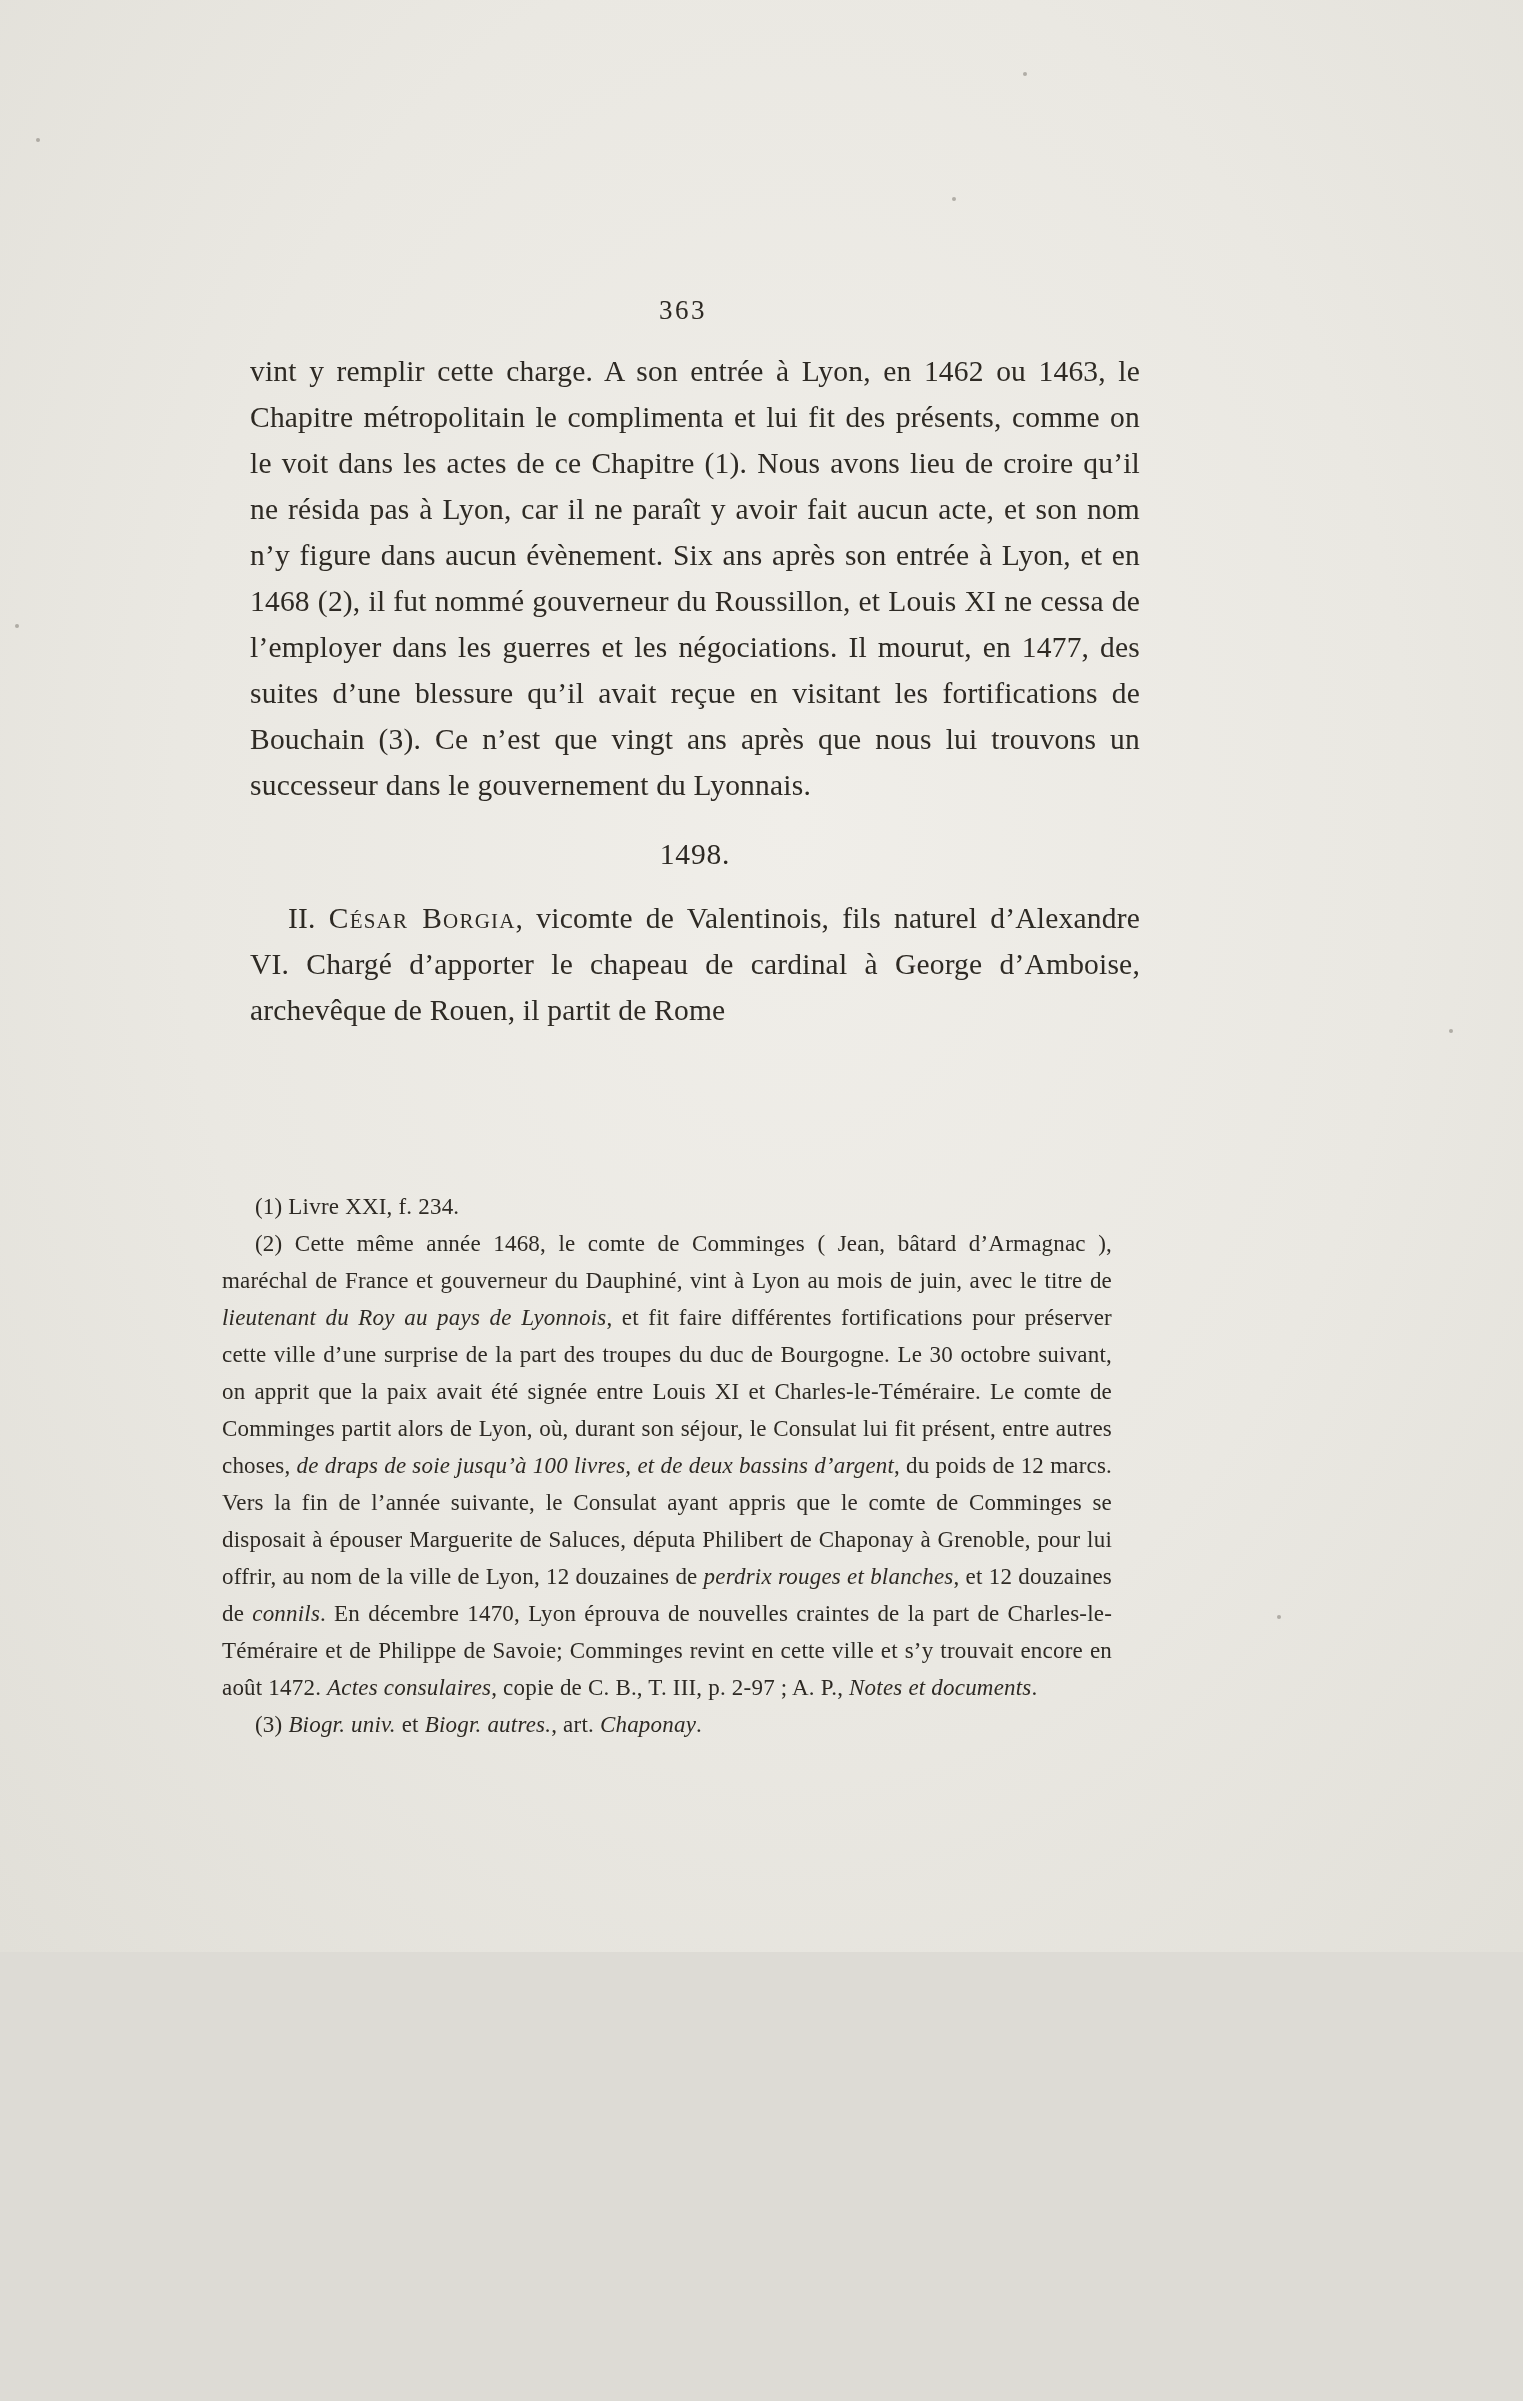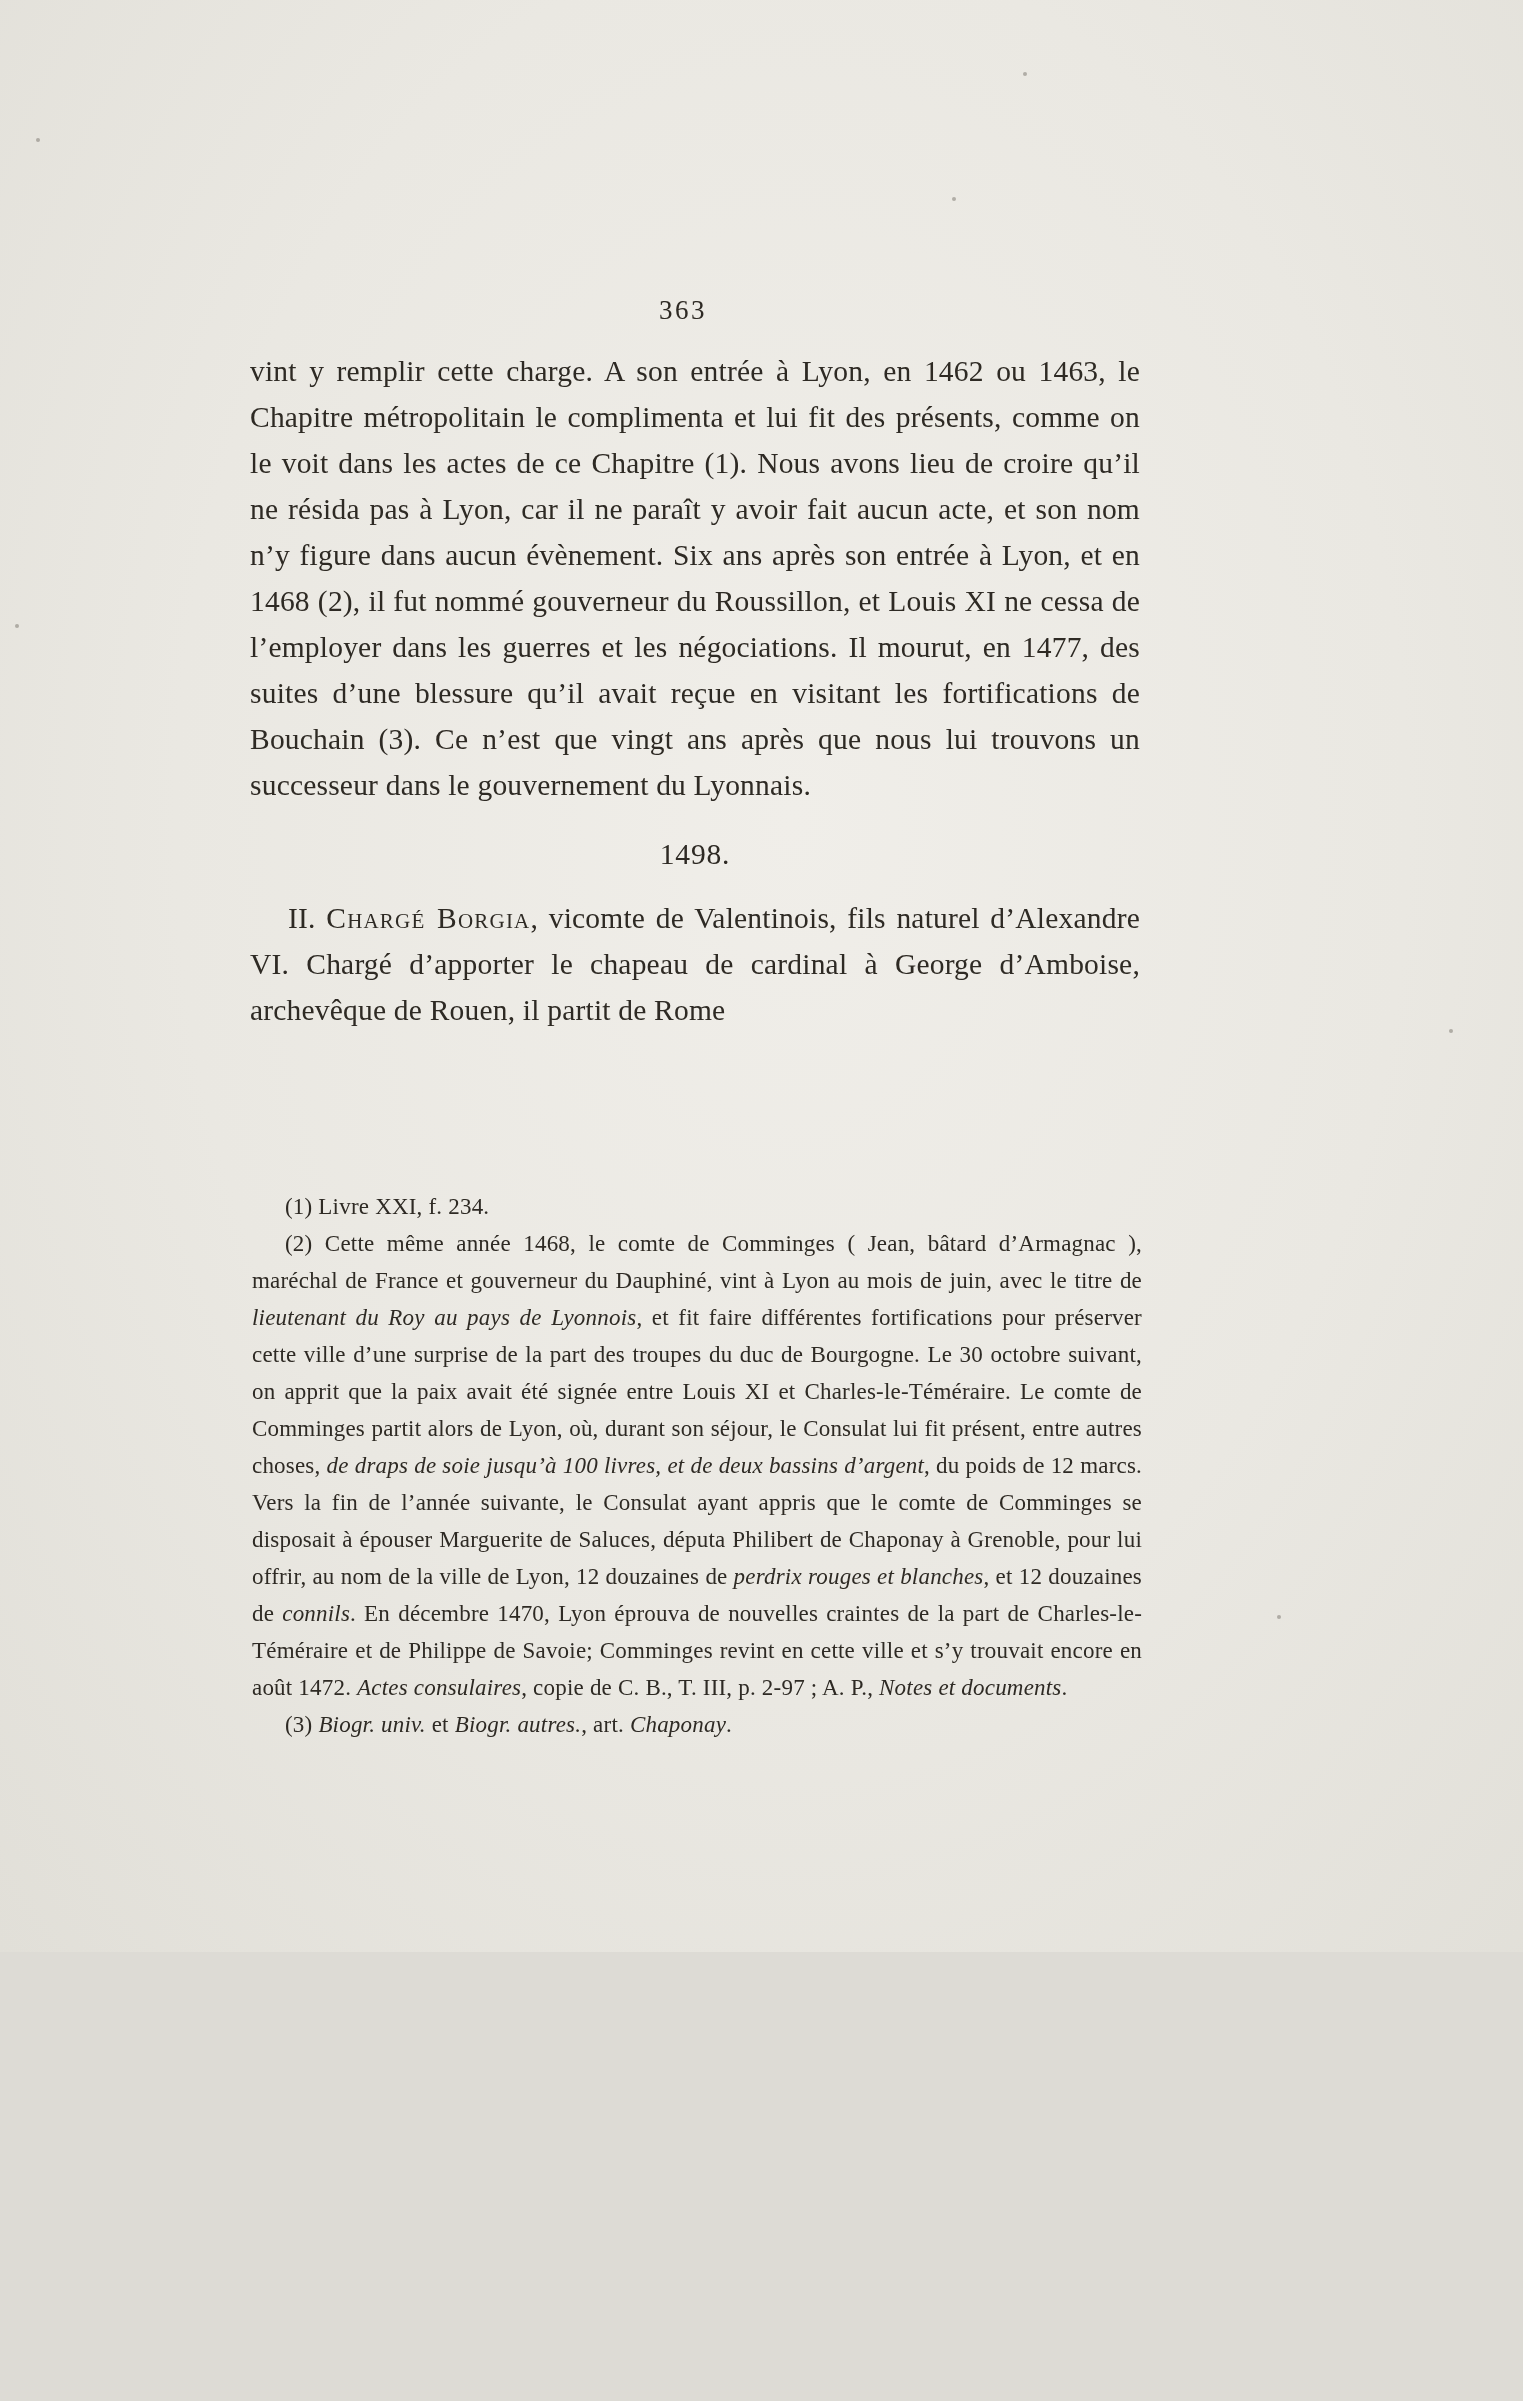--- a/index.html
+++ b/index.html
@@ -25,21 +25,21 @@
     font-size: 29.5px; line-height: 46px; text-align: justify;
     letter-spacing: 0.2px;
   }
   .para { margin: 0; }
   .indent { text-indent: 38px; }
   .heading {
     text-align: center; margin: 23px 0 18px;
     font-size: 29.5px; letter-spacing: 0.8px;
   }
   .footnotes {
-    position: absolute; top: 1188px; left: 252px; width: 890px;
+    position: absolute; top: 1188px; left: 222px; width: 890px;
     font-size: 23px; line-height: 37px; text-align: justify;
     letter-spacing: 0.2px;
   }
   .footnote { margin: 0; text-indent: 33px; }
   .italic { font-style: italic; }
   .smallcaps { font-variant: small-caps; letter-spacing: 1.2px; }
 
   
   .speck {
     position: absolute; width: 4.1px; height: 4.1px; border-radius: 50%;
@@ -60,21 +60,21 @@
 </head>
 <body>
 
 <div class="page">
 
   <div class="page-number">363</div>
 
   <div class="main-text">
     <p class="para">vint y remplir cette charge. A son entrée à Lyon, en 1462 ou 1463, le Chapitre métropolitain le complimenta et lui fit des présents, comme on le voit dans les actes de ce Chapitre (1). Nous avons lieu de croire qu’il ne résida pas à Lyon, car il ne paraît y avoir fait aucun acte, et son nom n’y figure dans aucun évènement. Six ans après son entrée à Lyon, et en 1468 (2), il fut nommé gouverneur du Roussillon, et Louis XI ne cessa de l’employer dans les guerres et les négociations. Il mourut, en 1477, des suites d’une blessure qu’il avait reçue en visitant les fortifications de Bouchain (3). Ce n’est que vingt ans après que nous lui trouvons un successeur dans le gouvernement du Lyonnais.</p>
     <div class="heading">1498.</div>
-    <p class="para indent"><span>II. </span><span class="smallcaps">Chargé Borgia</span><span>, vicomte de Valentinois, fils naturel d’Alexandre VI. Chargé d’apporter le chapeau de cardinal à George d’Amboise, archevêque de Rouen, il partit de Rome</span></p>
+    <p class="para indent"><span>II. </span><span class="smallcaps">César Borgia</span><span>, vicomte de Valentinois, fils naturel d’Alexandre VI. Chargé d’apporter le chapeau de cardinal à George d’Amboise, archevêque de Rouen, il partit de Rome</span></p>
   </div>
 
   <div class="footnotes">
     <p class="footnote">(1) Livre XXI, f. 234.</p>
     <p class="footnote"><span>(2) Cette même année 1468, le comte de Comminges ( Jean, bâtard d’Armagnac ), maréchal de France et gouverneur du Dauphiné, vint à Lyon au mois de juin, avec le titre de </span><span class="italic">lieutenant du Roy au pays de Lyonnois</span><span>, et fit faire différentes fortifications pour préserver cette ville d’une surprise de la part des troupes du duc de Bourgogne. Le 30 octobre suivant, on apprit que la paix avait été signée entre Louis XI et Charles-le-Téméraire. Le comte de Comminges partit alors de Lyon, où, durant son séjour, le Consulat lui fit présent, entre autres choses, </span><span class="italic">de draps de soie jusqu’à 100 livres, et de deux bassins d’argent</span><span>, du poids de 12 marcs. Vers la fin de l’année suivante, le Consulat ayant appris que le comte de Comminges se disposait à épouser Marguerite de Saluces, députa Philibert de Chaponay à Grenoble, pour lui offrir, au nom de la ville de Lyon, 12 douzaines de </span><span class="italic">perdrix rouges et blanches</span><span>, et 12 douzaines de </span><span class="italic">connils</span><span>. En décembre 1470, Lyon éprouva de nouvelles craintes de la part de Charles-le-Téméraire et de Philippe de Savoie; Comminges revint en cette ville et s’y trouvait encore en août 1472. </span><span class="italic">Actes consulaires</span><span>, copie de C. B., T. III, p. 2-97 ; A. P., </span><span class="italic">Notes et documents</span><span>.</span></p>
     <p class="footnote"><span>(3) </span><span class="italic">Biogr. univ.</span><span> et </span><span class="italic">Biogr. autres.</span><span>, art. </span><span class="italic">Chaponay</span><span>.</span></p>
   </div>
 
   <div class="speck" style="left:36px; top:138px;"></div>
   <div class="speck" style="left:1023px; top:72px;"></div>

